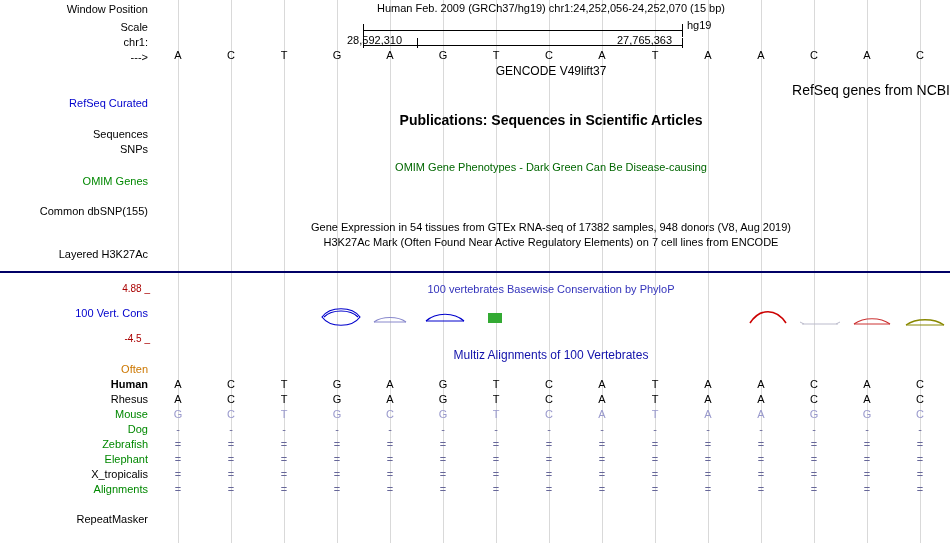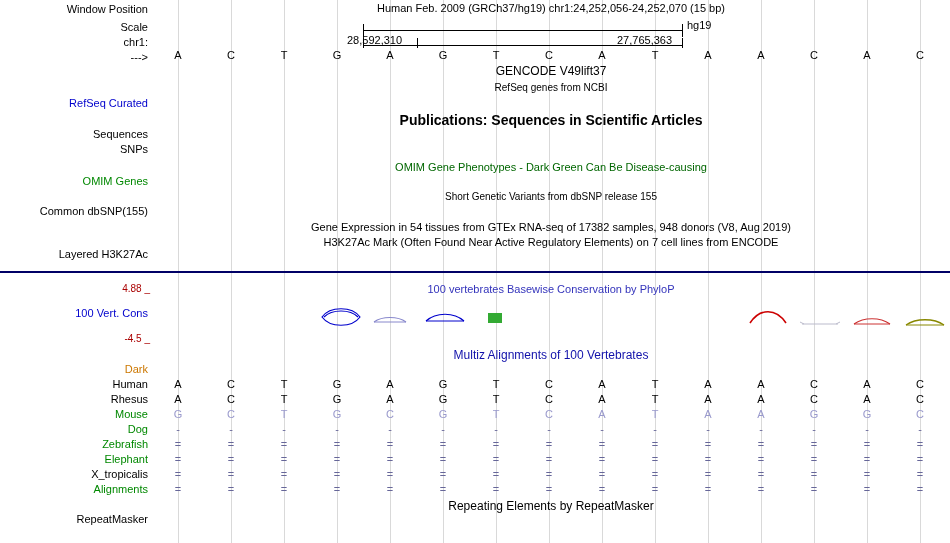--- a/index.html
+++ b/index.html
@@ -121,22 +121,22 @@
     <div class="lbl black" style="top:128px;">Sequences</div>
     <div class="lbl black" style="top:143px;">SNPs</div>
     <div class="lbl green" style="top:175px;">OMIM Genes</div>
     <div class="lbl black" style="top:205px;">Common dbSNP(155)</div>
     <div class="lbl black" style="top:248px;">Layered H3K27Ac</div>
 
     <div class="lbl blue" style="top:307px;">100 Vert. Cons</div>
     <div class="axis-tick" style="top:283px; right:2px;">4.88 _</div>
     <div class="axis-tick" style="top:333px; right:2px;">-4.5 _</div>
 
-    <div class="lbl orange" style="top:363px;">Dark</div>
-    <div class="lbl black" style="top:378px;">Human</div>
+    <div class="lbl orange" style="top:363px;">Often</div>
+    <div class="lbl black" style="top:378px;font-weight:bold;">Human</div>
     <div class="lbl black" style="top:393px;">Rhesus</div>
     <div class="lbl green" style="top:408px;">Mouse</div>
     <div class="lbl green" style="top:423px;">Dog</div>
     <div class="lbl green" style="top:438px;">Zebrafish</div>
     <div class="lbl green" style="top:453px;">Elephant</div>
     <div class="lbl black" style="top:468px;">X_tropicalis</div>
     <div class="lbl green" style="top:483px;">Alignments</div>
 
     <div class="lbl black" style="top:513px;">RepeatMasker</div>
   </div>
@@ -185,24 +185,23 @@
       <div class="basecol" style="left:427px;">A</div>
       <div class="basecol" style="left:480px;">T</div>
       <div class="basecol" style="left:533px;">A</div>
       <div class="basecol" style="left:586px;">A</div>
       <div class="basecol" style="left:639px;">C</div>
       <div class="basecol" style="left:692px;">A</div>
       <div class="basecol" style="left:745px;">C</div>
     </div>
 
     <div class="centertext" style="top:64px;  font-size:12px;">GENCODE V49lift37</div>
-    <div class="centertext" style="top:82px;  font-size:10px;">RefSeq genes from NCBI</div>
+    <div class="centertext" style="top:82px;  font-size:14px;text-align:right;">RefSeq genes from NCBI</div>
     <div class="centertext" style="top:112px; font-size:14px;font-weight:bold;">Publications: Sequences in Scientific Articles</div>
     <div class="centertext dgreen" style="top:161px; font-size:11px;">OMIM Gene Phenotypes - Dark Green Can Be Disease-causing</div>
-    <div class="centertext" style="top:191px; font-size:10px;">Short Genetic Variants from dbSNP release 155</div>
     <div class="centertext" style="top:221px; font-size:11px;">Gene Expression in 54 tissues from GTEx RNA-seq of 17382 samples, 948 donors (V8, Aug 2019)</div>
     <div class="centertext" style="top:236px; font-size:11px;">H3K27Ac Mark (Often Found Near Active Regulatory Elements) on 7 cell lines from ENCODE</div>
   </div>
 
   <div class="hr-dark" style="top:271px;"></div>
 
   <div style="position:absolute; left:152px; top:283px; width:798px; height:60px;">
     <div class="centertext ltblue" style="top:0px; font-size:11px;">100 vertebrates Basewise Conservation by PhyloP</div>
     <svg width="798" height="45" style="position:absolute; left:0; top:20px;">
 
@@ -364,17 +363,14 @@
       <div class="align-base sp-dim" style="left:427px;">=</div>
       <div class="align-base sp-dim" style="left:480px;">=</div>
       <div class="align-base sp-dim" style="left:533px;">=</div>
       <div class="align-base sp-dim" style="left:586px;">=</div>
       <div class="align-base sp-dim" style="left:639px;">=</div>
       <div class="align-base sp-dim" style="left:692px;">=</div>
       <div class="align-base sp-dim" style="left:745px;">=</div>
     </div>
   </div>
 
-  <div style="position:absolute; left:152px; top:499px; width:798px; height:30px;">
-    <div class="centertext" style="top:0px; font-size:12px;">Repeating Elements by RepeatMasker</div>
-  </div>
 
 </div>
 
 </body></html>

